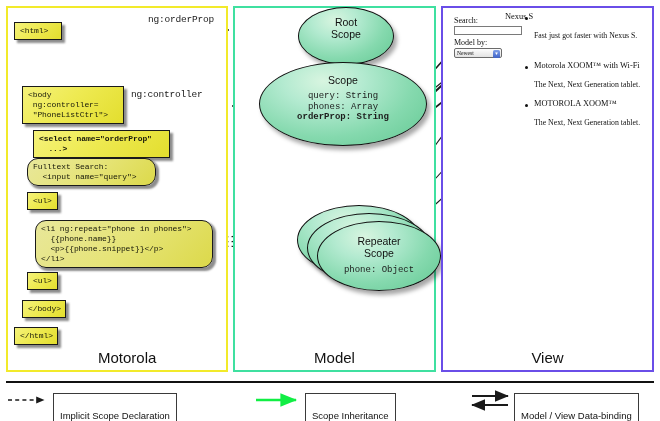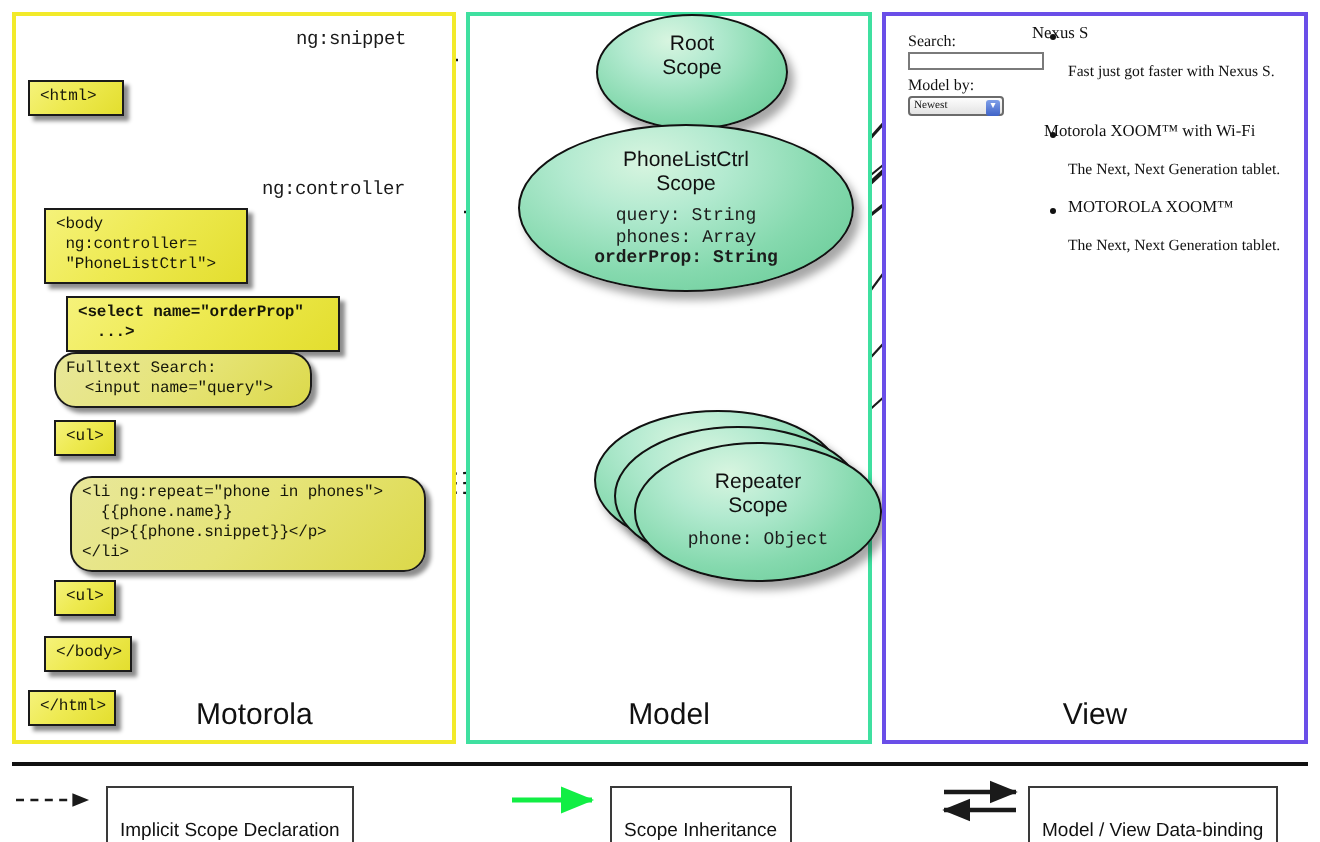--- a/index.html
+++ b/index.html
@@ -44,21 +44,20 @@
     border: 1.4px solid #1a1a1a;
     background: linear-gradient(135deg, #f5f27a 0%, #eeea52 45%, #e3de2e 100%);
     box-shadow: 2.5px 2.5px 2px rgba(0,0,0,0.45);
     font-family: "Liberation Mono", monospace;
     font-size: 8px;
     line-height: 10px;
     color: #16170a;
     padding: 3px 5px;
     white-space: pre;
     letter-spacing: -0.1px;
-    margin-top: 18px;
   }
   .codebox.light {
     background: linear-gradient(135deg, #e8e79a 0%, #e6e478 50%, #dcd94a 100%);
     border-radius: 11px;
   }
   .codebox.bold { font-weight: bold; }
 
   
   .ellipse {
     position: absolute;
@@ -269,35 +268,34 @@
   {{phone.name}}
   &lt;p&gt;{{phone.snippet}}&lt;/p&gt;
 &lt;/li&gt;</div>
 
   <div class="codebox" style="left:27px; top:272px; width:31px;">&lt;ul&gt;</div>
 
   <div class="codebox" style="left:22px; top:300px; width:44px;">&lt;/body&gt;</div>
 
   <div class="codebox" style="left:14px; top:327px; width:44px;">&lt;/html&gt;</div>
 
-  <div class="conn-label" style="left:148px; top:14px;">ng:snippet</div>
+  <div class="conn-label" style="left:148px; top:14px;">ng:orderProp</div>
   <div class="conn-label" style="left:131px; top:89px;">ng:controller</div>
   <div class="conn-label" style="left:238px; top:222px;">ng:repeat</div>
 
   <div class="panel panel-model">
     <div class="panel-label">Model</div>
   </div>
 
   <div class="ellipse" style="left:298px; top:7px; width:96px; height:58px; padding-top:8px;">
     <div class="etitle">Root</div>
     <div class="etitle">Scope</div>
   </div>
 
   <div class="ellipse" style="left:259px; top:62px; width:168px; height:84px; padding-top:11px;">
-    <div class="etitle">PhoneListCtrl</div>
     <div class="etitle">Scope</div>
     <div class="eprops" style="margin-top:5px;">
       <div>query: String</div>
       <div>phones: Array</div>
       <div class="bold">orderProp: String</div>
     </div>
   </div>
 
   <div class="ellipse" style="left:297px; top:205px; width:124px; height:70px;"></div>
   <div class="ellipse" style="left:307px; top:213px; width:124px; height:70px;"></div>
@@ -316,25 +314,25 @@
   <div class="v-label" style="left:454px; top:16px;">Search:</div>
   <div class="v-input" style="left:454px; top:26px; width:68px;" value=""></div>
 
   <div class="v-label" style="left:454px; top:38px;">Model by:</div>
   <div class="v-select" style="left:454px; top:48px; width:48px;">
     <span>Newest</span>
     <span class="sel-arrow">▾</span>
   </div>
 
   <span class="v-bullet" style="left:525px; top:17px;"></span>
-  <div class="v-item-title" style="left:516px; top:12px;">Nexus S</div>
+  <div class="v-item-title" style="left:505px; top:12px;">Nexus S</div>
   <div class="v-item-desc" style="left:534px; top:31px;">Fast just got faster with Nexus S.</div>
 
   <span class="v-bullet" style="left:525px; top:66px;"></span>
-  <div class="v-item-title" style="left:522px; top:61px;">Motorola XOOM™  with Wi-Fi</div>
+  <div class="v-item-title" style="left:534px; top:61px;">Motorola XOOM™  with Wi-Fi</div>
   <div class="v-item-desc" style="left:534px; top:80px;">The Next, Next Generation tablet.</div>
 
   <span class="v-bullet" style="left:525px; top:104px;"></span>
   <div class="v-item-title" style="left:534px; top:99px;">MOTOROLA XOOM™</div>
   <div class="v-item-desc" style="left:534px; top:118px;">The Next, Next Generation tablet.</div>
 
   <div class="legend-rule"></div>
 
   <svg style="position:absolute; left:0; top:386px; width:660px; height:35px;" viewBox="0 0 660 35" xmlns="http://www.w3.org/2000/svg">
     <defs>

